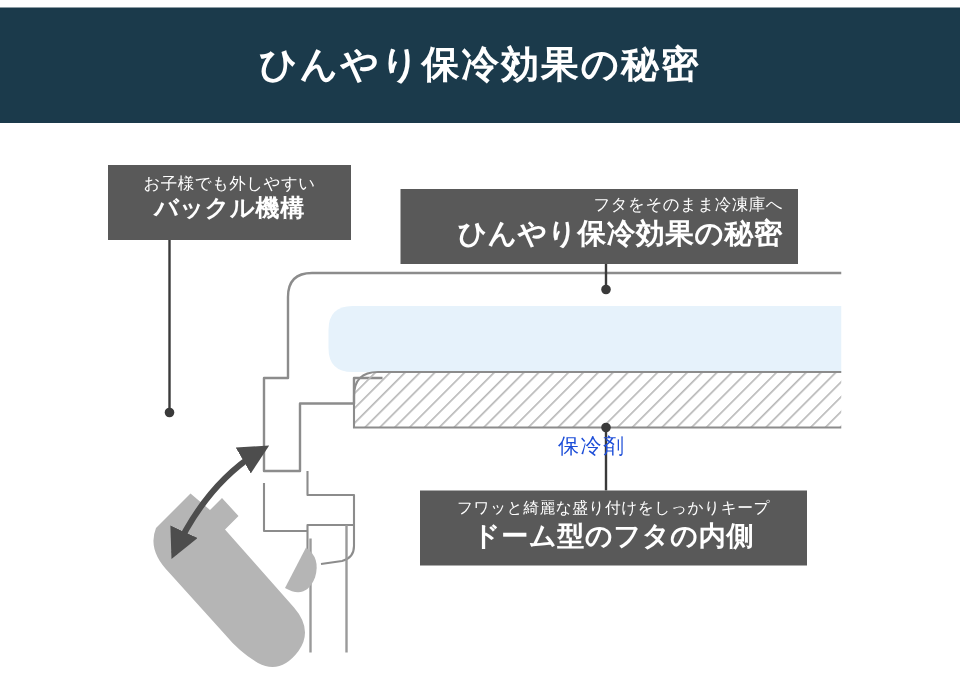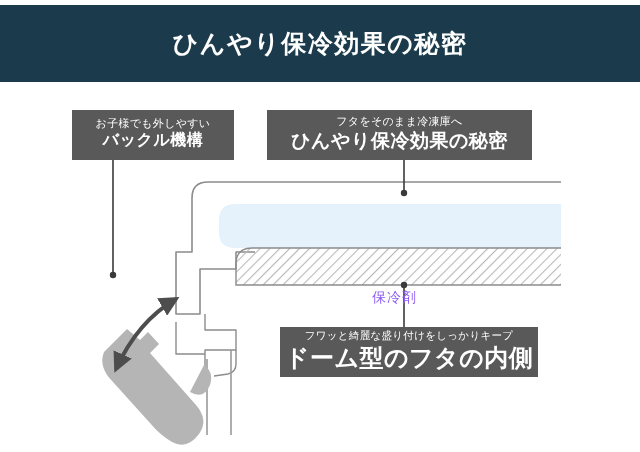--- a/index.html
+++ b/index.html
@@ -89,42 +89,43 @@
   #callout-buckle {
     left: 72px;
     top: 110px;
     width: 162px;
     height: 50px;
   }
   #callout-buckle .callout-main { font-size: 16px; }
 
   #callout-coolant-lid {
     left: 267px;
-    top: 110px;
+    top: 126px;
     width: 265px;
     height: 50px;
+    align-items: flex-end;
   }
   #callout-coolant-lid .callout-main { font-size: 19px; }
 
   #callout-dome {
     left: 280px;
     top: 327px;
     width: 258px;
     height: 50px;
   }
   #callout-dome .callout-sub { font-size: 10.5px; }
-  #callout-dome .callout-main { font-size: 24px; }
+  #callout-dome .callout-main { font-size: 18px; }
 
   
   #coolant-band-label {
     position: absolute;
     left: 372px;
     top: 207px;
     font-size: 14px;
-    color: #8b5cf6;
+    color: #1d4ed8;
     letter-spacing: 1px;
     white-space: nowrap;
   }
 </style>
 </head>
 <body>
 
 <div id="page">
 
   <div id="header-band">

